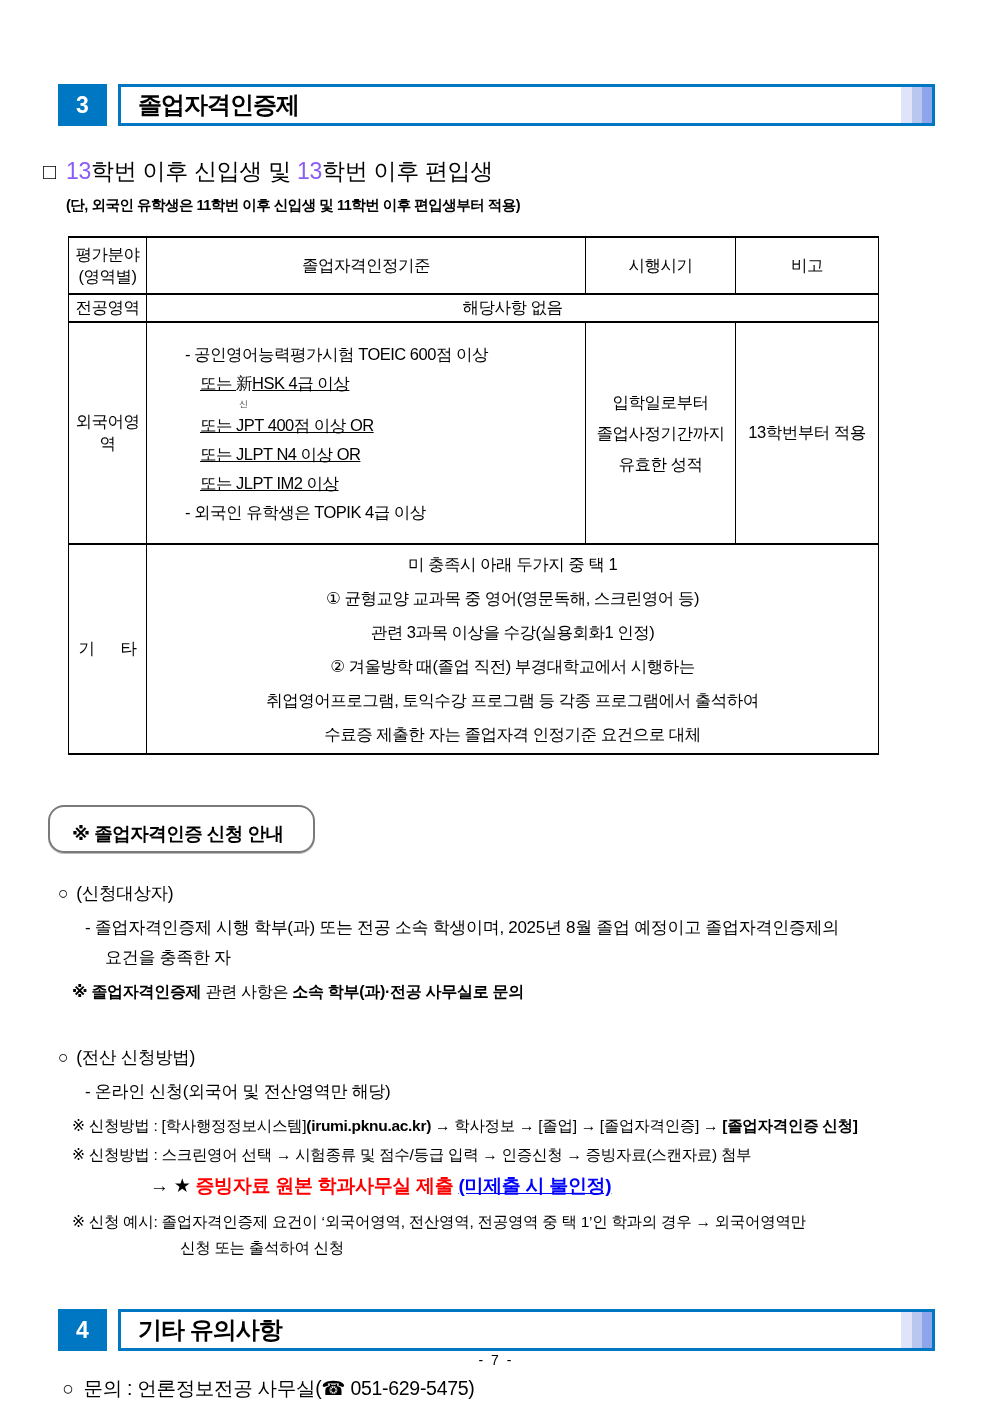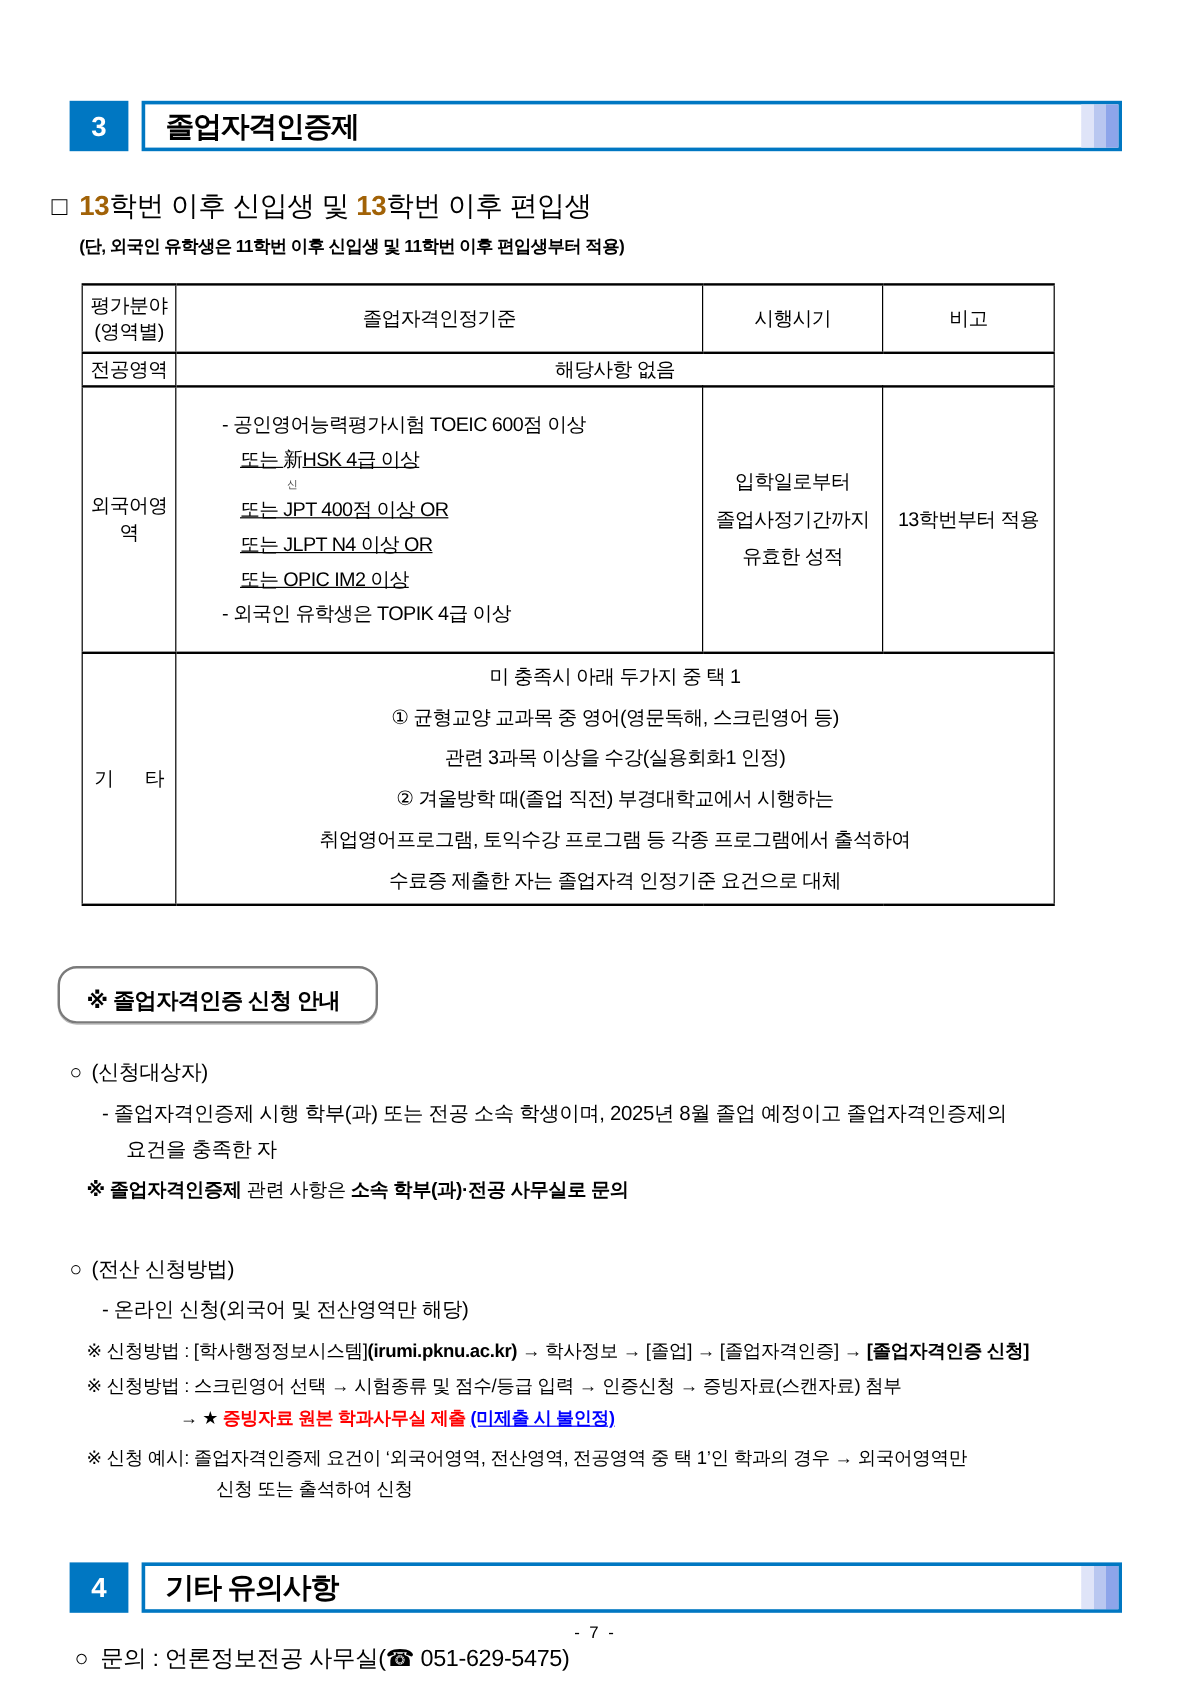--- a/index.html
+++ b/index.html
@@ -26,21 +26,21 @@
   .grad-stripes {
     position:absolute; right:0; top:0; bottom:0; width:31px;
     background:linear-gradient(90deg,#dfe4f8 0 34%,#b9c7f0 34% 67%,#8da5ea 67% 100%);
   }
   .sec3 { margin-top:84px; }
   .sec4 { margin-top:50px; }
 
   
   .chk-line { margin:30px 0 0 -15px; font-size:23px; letter-spacing:-0.5px; }
   .chk-line .box { margin-right:10px; font-size:22px; }
-  .red { color:#a16207;font-weight:bold; }
+  .red { color:#8b5cf6; }
   .elig-note { margin:9px 0 0 8px; font-size:14.5px; font-weight:bold; letter-spacing:-0.5px; }
 
   
   table.crit {
     border-collapse:collapse; table-layout:fixed;
     width:810px; margin:21px 0 0 10px;
     font-size:16.5px; letter-spacing:-0.5px;
   }
   table.crit th, table.crit td {
     border-left:1px solid #000; border-right:1px solid #000;
@@ -76,21 +76,21 @@
 
   
   .l { letter-spacing:-0.3px; }
   .bullet-line { margin-top:28px; font-size:17.5px; }
   .bullet-line .o { margin-right:8px; }
   .dash-line { margin:11px 0 0 27px; font-size:17px; }
   .wrap-line { margin:7px 0 0 47px; font-size:17px; }
   .ref-line { margin:13px 0 0 14px; font-size:15.5px; }
   .b { font-weight:bold; }
   .ref-note { font-size:16px; }
-  .submit-line { margin:7px 0 0 92px; font-size:15px; }
+  .submit-line { margin:7px 0 0 92px; font-size:19px; }
   .red-b { color:#FF0000; font-weight:bold; }
   .blue-b { color:#0000FF; font-weight:bold; text-decoration:underline; }
   .ex-line2 { margin:5px 0 0 122px; font-size:15.5px; }
   .method-block { margin-top:42px; }
 
   
   .contact-line { margin:24px 0 0 4px; font-size:19.5px; letter-spacing:-0.3px; }
   .contact-line .o { margin-right:10px; }
   .page-num {
     position:absolute; left:0; right:0; top:1352px;
@@ -134,21 +134,21 @@
       <td>전공영역</td>
       <td colspan="3">해당사항 없음</td>
     </tr>
     <tr class="foreign-row">
       <td>외국어영역</td>
       <td class="crit-cell">
         <div>- 공인영어능력평가시험 TOEIC 600점 이상</div>
         <div class="ind gap"><span>또는 </span><span class="hanja"><span>新</span><span class="rb">신</span></span><span>HSK 4급 이상</span></div>
         <div class="ind">또는 JPT 400점 이상 OR</div>
         <div class="ind">또는 JLPT N4 이상 OR</div>
-        <div class="ind">또는 OPIC IM2 이상</div>
+        <div class="ind">또는 JLPT IM2 이상</div>
         <div>- 외국인 유학생은 TOPIK 4급 이상</div>
       </td>
       <td class="pre timing-cell">입학일로부터
 졸업사정기간까지
 유효한 성적</td>
       <td>13학번부터 적용</td>
     </tr>
     <tr class="etc-row">
       <td class="etc-cat">기 타</td>
       <td colspan="3" class="pre etc-content">미 충족시 아래 두가지 중 택 1

